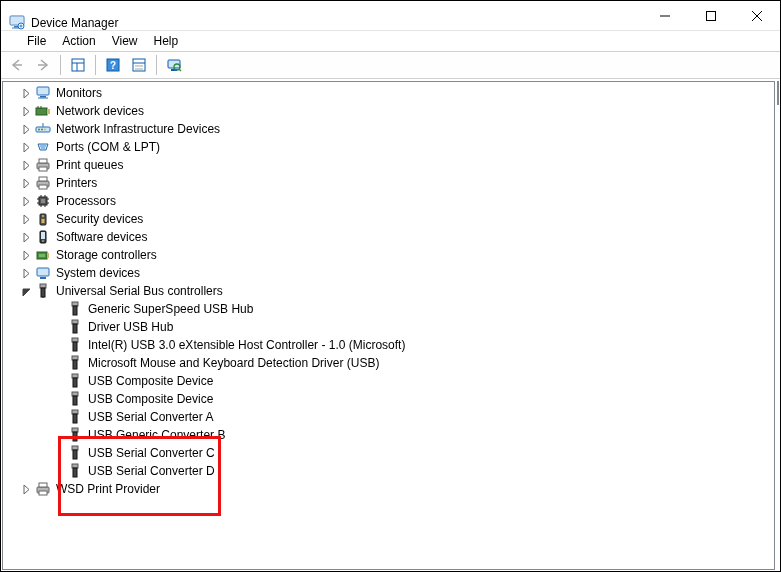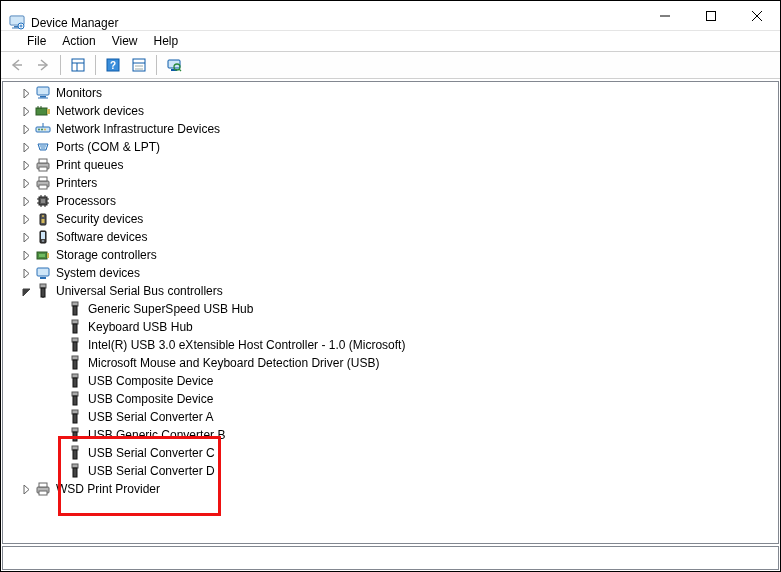--- a/index.html
+++ b/index.html
@@ -67,21 +67,21 @@
   .tool-sep {
     width: 1px; height: 20px;
     background: #c0c0c0;
     margin: 0 3px;
   }
   .disabled svg { opacity: 0.45; }
   
   .client {
     flex: 1;
     display:flex;
-    flex-direction: column;
+    flex-direction: row;
     border-top: 1px solid #fff;
     min-height: 0;
   }
   .tree-pane {
     flex: 1;
     margin: 1px;
     border: 1px solid #828790;
     overflow-y: scroll;
     overflow-x: hidden;
     background:#fff;
@@ -443,21 +443,21 @@
         </span>
         <span class="node-label">Generic SuperSpeed USB Hub</span>
       </div>
       <div class="row lvl2-child">
         <span class="node-icon">
           <svg width="16" height="16">
               <rect x="5" y="1" width="6" height="4" fill="#aaa" stroke="#555"></rect>
               <rect x="6" y="5" width="4" height="9" fill="#444" stroke="#111"></rect>
             </svg>
         </span>
-        <span class="node-label">Keyboard USB Hub</span>
+        <span class="node-label">Driver USB Hub</span>
       </div>
       <div class="row lvl2-child">
         <span class="node-icon">
           <svg width="16" height="16">
               <rect x="5" y="1" width="6" height="4" fill="#aaa" stroke="#555"></rect>
               <rect x="6" y="5" width="4" height="9" fill="#444" stroke="#111"></rect>
             </svg>
         </span>
         <span class="node-label">Intel(R) USB 3.0 eXtensible Host Controller - 1.0 (Microsoft)</span>
       </div>

